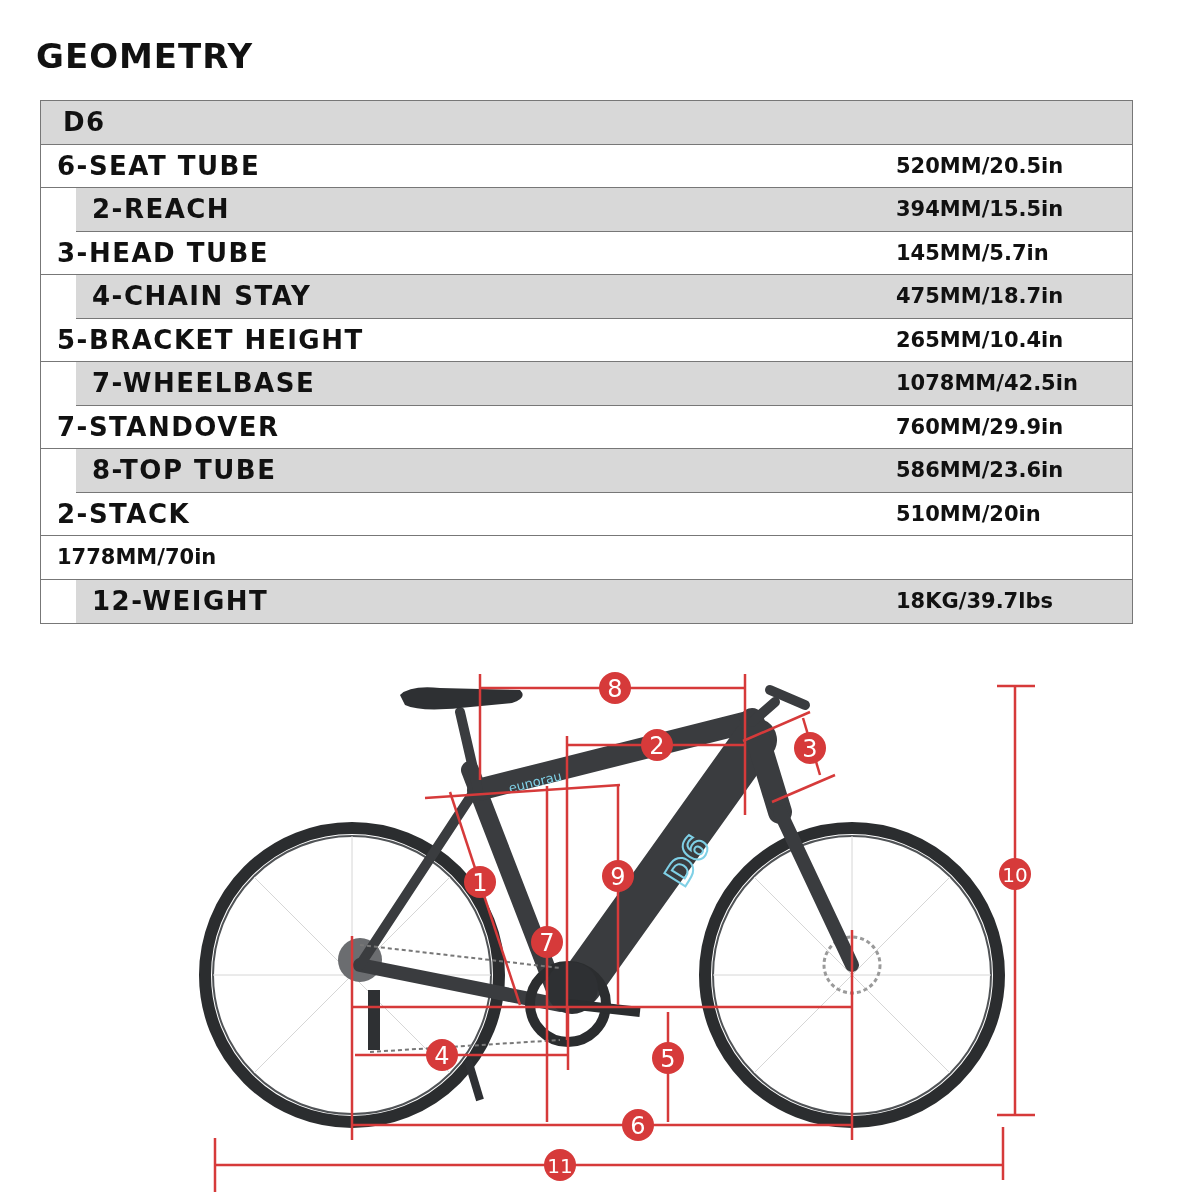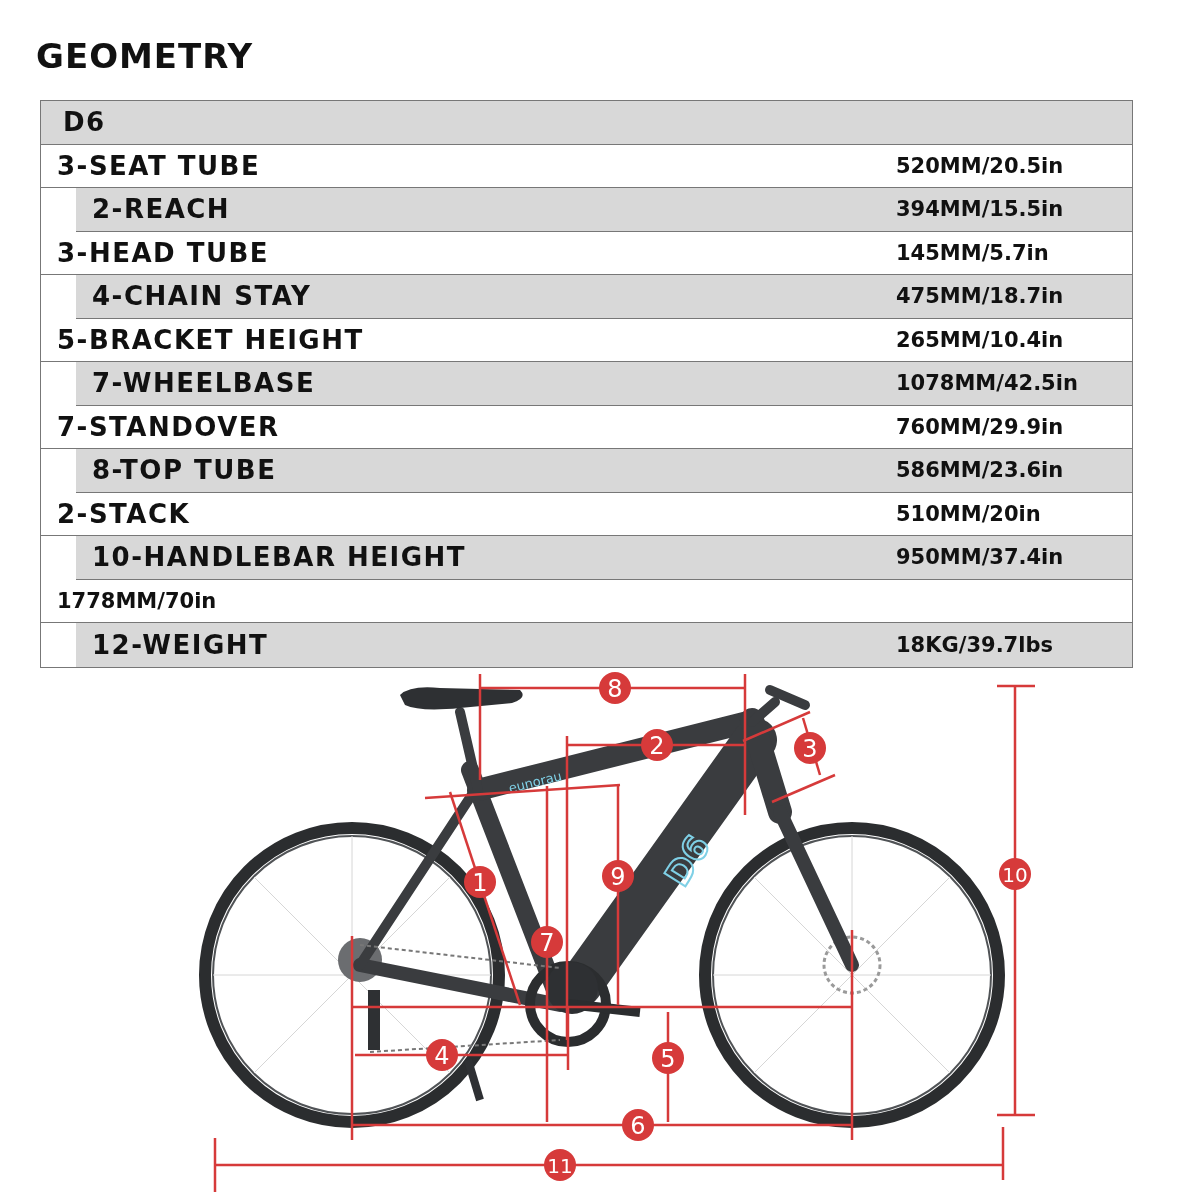--- a/index.html
+++ b/index.html
@@ -17,21 +17,21 @@
 </head>
 <body>
 
 <div class="title">GEOMETRY</div>
 
 <div class="table">
   <div class="row header">
     <span class="label">D6</span>
   </div>
   <div class="row">
-      <span class="label">3-SEAT TUBE</span>
+      <span class="label">6-SEAT TUBE</span>
       <span class="value">520MM/20.5in</span>
     </div>
   <div class="row shade">
       <span class="label">2-REACH</span>
       <span class="value">394MM/15.5in</span>
     </div>
   <div class="row">
       <span class="label">3-HEAD TUBE</span>
       <span class="value">145MM/5.7in</span>
     </div>
@@ -51,24 +51,20 @@
       <span class="label">7-STANDOVER</span>
       <span class="value">760MM/29.9in</span>
     </div>
   <div class="row shade">
       <span class="label">8-TOP TUBE</span>
       <span class="value">586MM/23.6in</span>
     </div>
   <div class="row">
       <span class="label">2-STACK</span>
       <span class="value">510MM/20in</span>
-    </div>
-  <div class="row shade">
-      <span class="label">10-HANDLEBAR HEIGHT</span>
-      <span class="value">950MM/37.4in</span>
     </div>
   <div class="row">
       <span class="value">1778MM/70in</span>
     </div>
   <div class="row shade">
       <span class="label">12-WEIGHT</span>
       <span class="value">18KG/39.7lbs</span>
     </div>
 </div>
 

